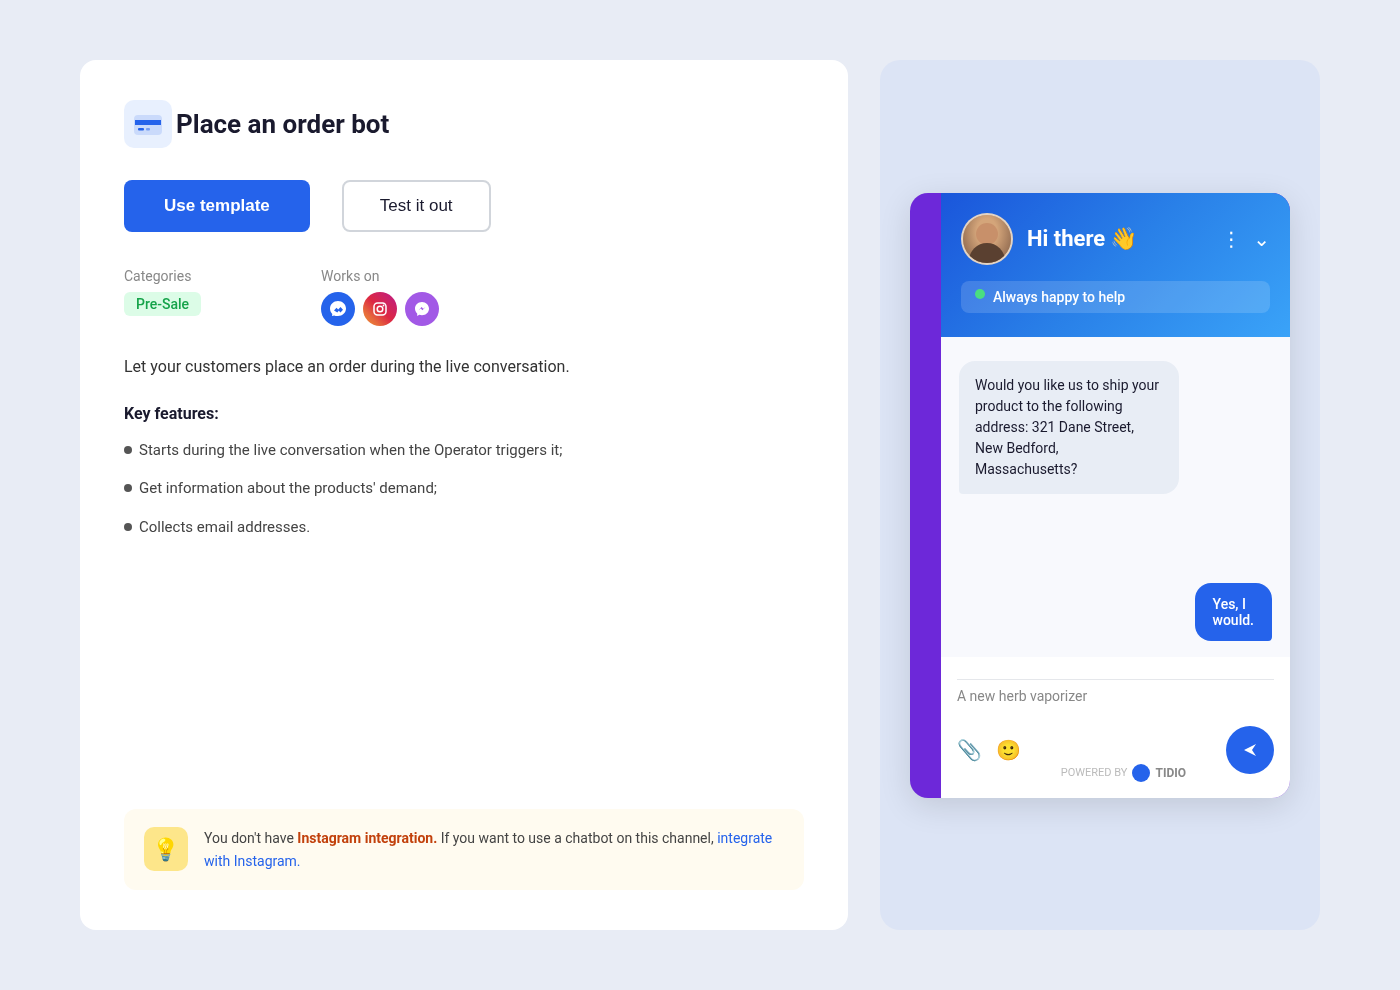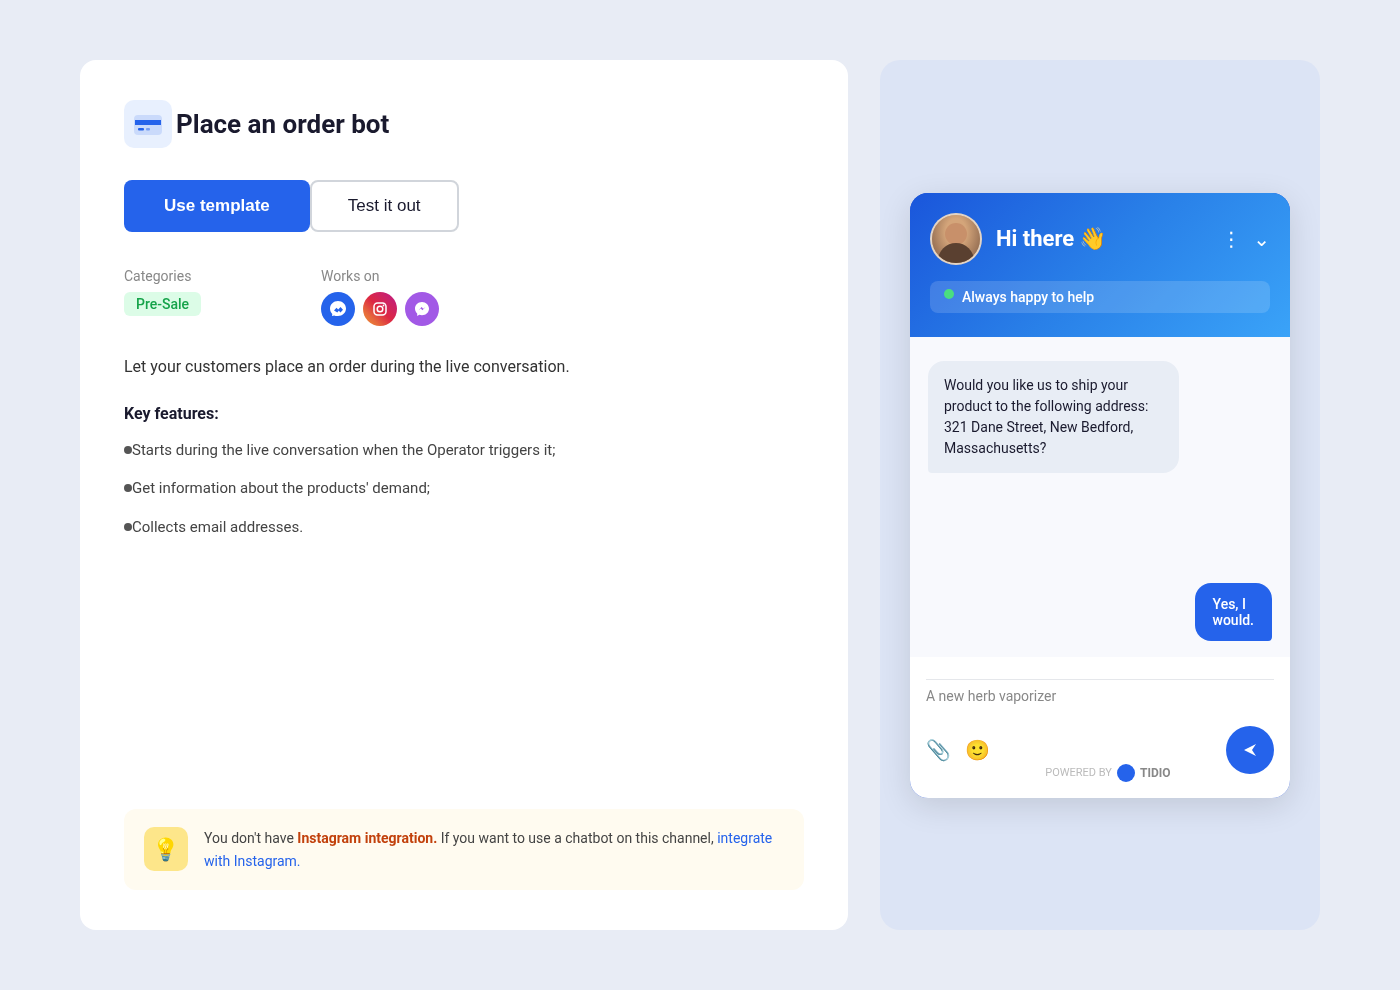--- a/index.html
+++ b/index.html
@@ -55,21 +55,21 @@
     }
 
     .bot-title {
       font-size: 26px;
       font-weight: 700;
       color: #1a1a2e;
     }
 
     .action-buttons {
       display: flex;
-      gap: 0;
+      gap: 32px;
       margin-bottom: 36px;
     }
 
     .btn-use-template {
       background: #2563eb;
       color: #fff;
       border: none;
       border-radius: 8px;
       padding: 14px 40px;
       font-size: 17px;
@@ -146,21 +146,21 @@
 
     .features-list {
       list-style: none;
       padding: 0;
       margin-bottom: 32px;
     }
 
     .features-list li {
       display: flex;
       align-items: flex-start;
-      gap: 0;
+      gap: 7px;
       font-size: 15px;
       color: #444;
       margin-bottom: 16px;
       line-height: 1.5;
     }
 
     .bullet-dot {
       width: 8px;
       height: 8px;
       background: #555;
@@ -213,26 +213,27 @@
       background: #dce4f5;
       border-radius: 20px;
       display: flex;
       align-items: center;
       justify-content: center;
       padding: 24px;
     }
 
     .chat-window {
       width: 380px;
-      background: #1d4ed8;
+      background: #6d28d9;
       border-radius: 18px;
       overflow: hidden;
       box-shadow: 0 8px 32px rgba(0,0,0,0.12);
       display: flex;
       flex-direction: column;
+      padding-left: 31px;
     }
 
     .chat-header {
       background: linear-gradient(135deg, #1a56db 0%, #2980e8 50%, #3aa3f8 100%);
       padding: 20px 20px 24px;
     }
 
     .chat-header-top {
       display: flex;
       align-items: center;

